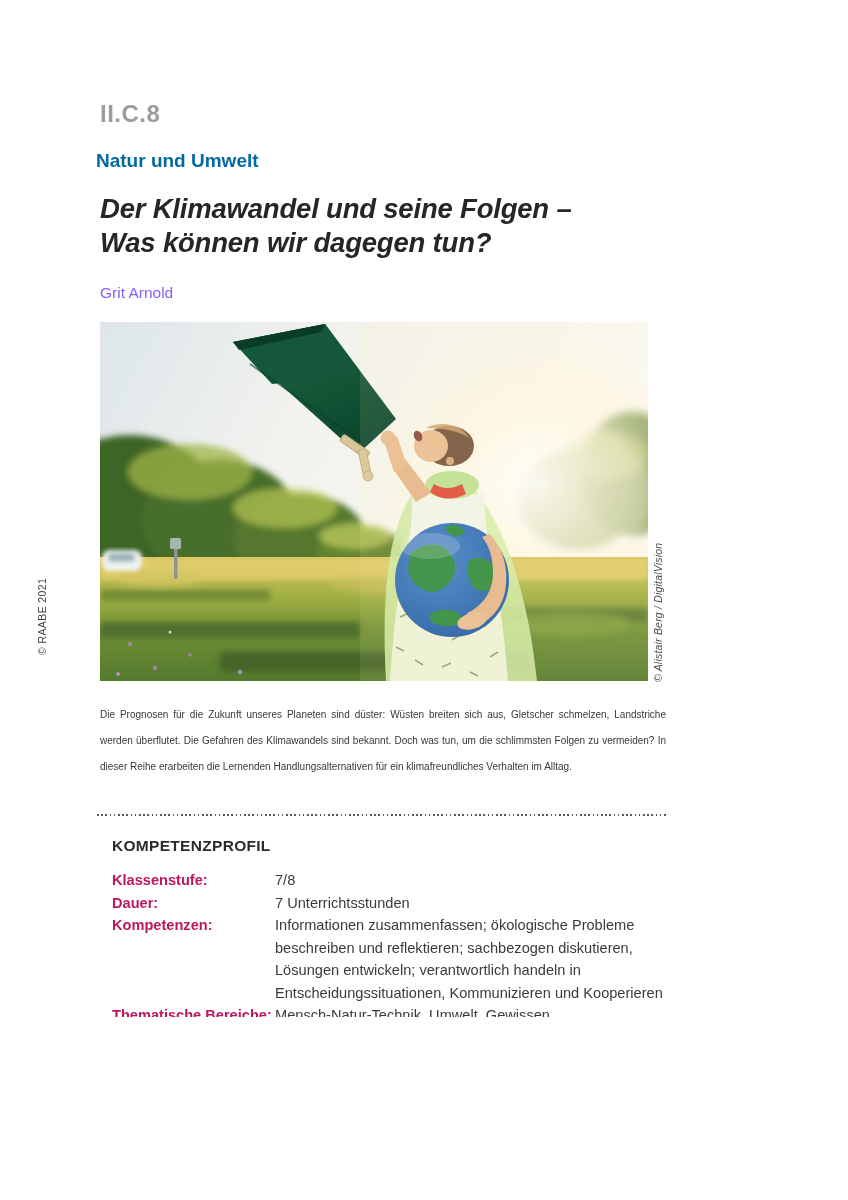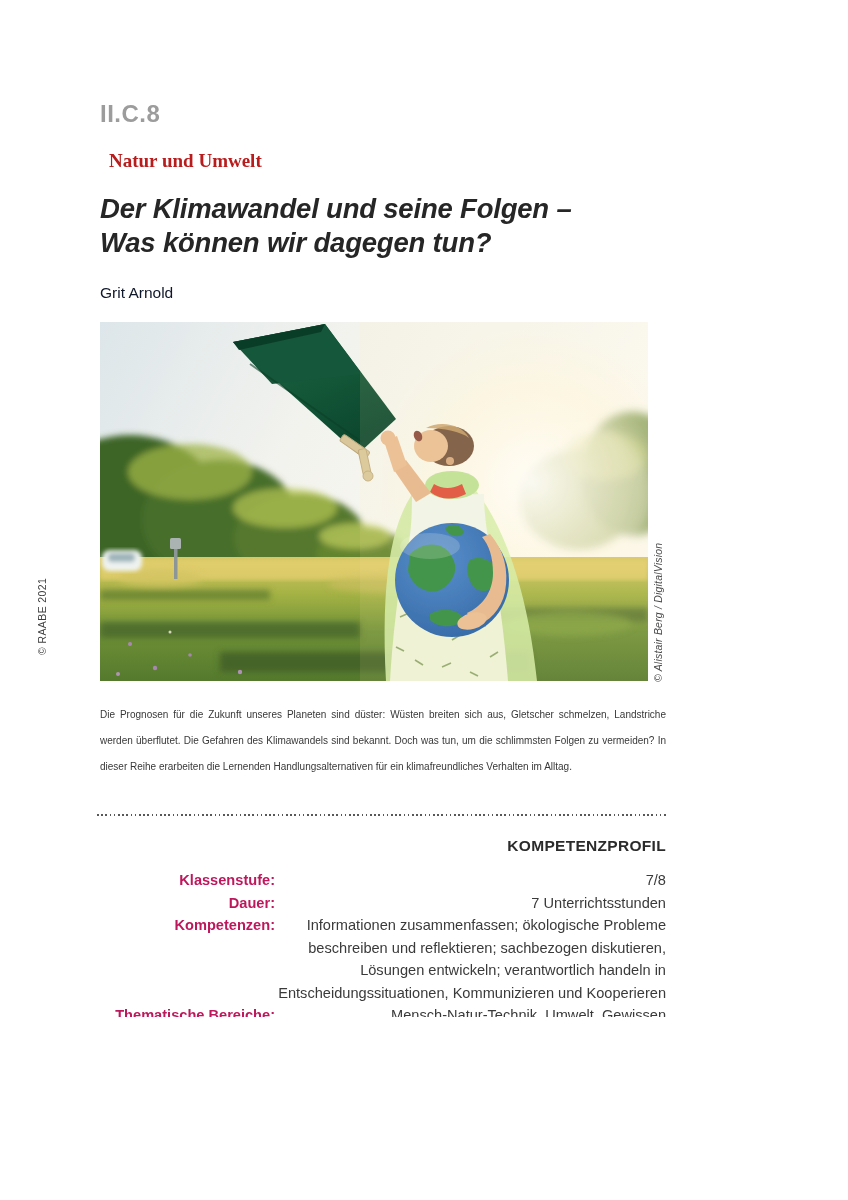--- a/index.html
+++ b/index.html
@@ -5,28 +5,28 @@
   html,body{margin:0;padding:0;background:#ffffff;}
   .page{
     position:relative;width:848px;height:1017px;background:#ffffff;overflow:hidden;
     font-family:"Liberation Sans","DejaVu Sans",sans-serif;color:#2e2e2e;padding-left:28px;
   }
   .kicker{
     position:absolute;left:100px;top:100px;font-size:24px;font-weight:700;
     color:#9c9c9c;letter-spacing:.5px;
   }
   .series{
-    position:absolute;left:109px;top:150px;font-size:19px;font-weight:700;color:#b91c1c;font-family:Liberation Serif, serif;
+    position:absolute;left:96px;top:150px;font-size:19px;font-weight:700;color:#0369a1;
   }
   .title{
     position:absolute;left:100px;top:192px;width:566px;font-size:27.5px;font-weight:700;
     color:#262626;line-height:34px;letter-spacing:-.2px;font-style:italic;
   }
   .author{
-    position:absolute;left:100px;top:284px;font-size:15.5px;color:#0f172a;
+    position:absolute;left:100px;top:284px;font-size:15.5px;color:#8b5cf6;
   }
   .vert-copy{
     position:absolute;left:36px;top:655px;transform:rotate(-90deg);transform-origin:0 0;
     font-size:10.5px;color:#3e3e3e;letter-spacing:.4px;white-space:nowrap;
   }
   .photo{
     position:absolute;left:100px;top:322px;width:548px;height:359px;overflow:hidden;background:#e8edef;
   }
   .photo svg{display:block;}
   .photo-credit{
@@ -37,21 +37,21 @@
     position:absolute;left:100px;top:702px;width:566px;font-size:10px;line-height:26px;
     color:#383838;text-align:justify;
   }
   .dotted{
     position:absolute;left:97px;width:570px;height:2.4px;
     background:repeating-linear-gradient(to right,#585858 0 1.6px,transparent 1.6px 4.2px);
   }
   .dotted.top{top:814px;}
   .dotted.bottom{top:1046px;}
   .profile{
-    position:absolute;left:112px;top:837px;width:554px;text-align:right;
+    position:absolute;left:112px;top:837px;width:554px;
   }
   .profile-heading{
     font-size:15.5px;font-weight:700;color:#2b2b2b;letter-spacing:.3px;margin:0 0 14px 0;
   }
   .profile-table{
     display:grid;grid-template-columns:163px 1fr;column-gap:0;row-gap:0;
     font-size:14.6px;line-height:22.5px;color:#353535;
   }
   .profile-table .label{font-weight:700;color:#be185d;padding:0;}
   .profile-table .value{color:#3a3a3a;padding:0;}

